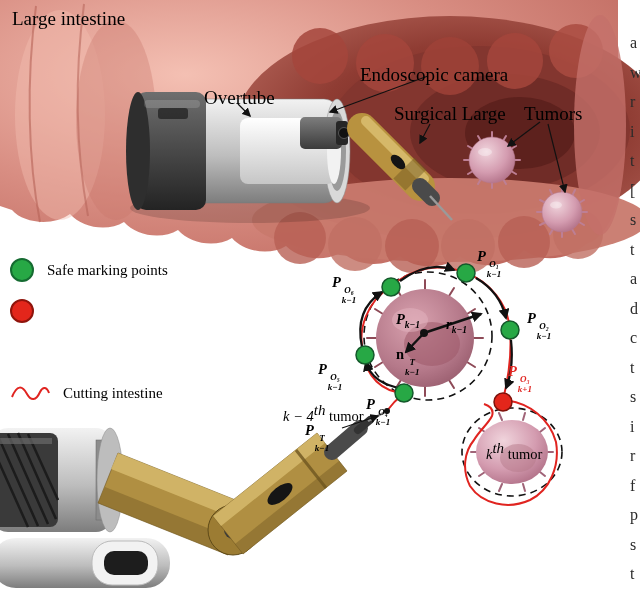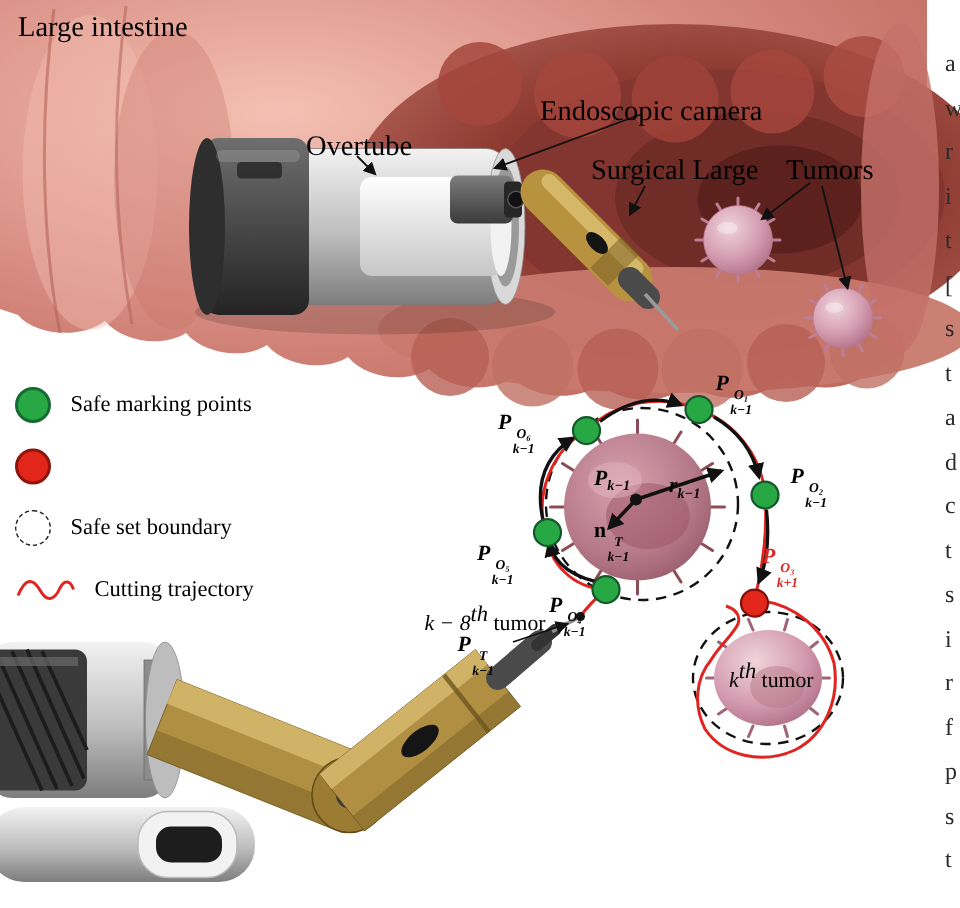--- a/index.html
+++ b/index.html
@@ -242,29 +242,25 @@
   <div class="lbl" style="left:394px;top:103px">Surgical Large</div>
   <div class="lbl" style="left:524px;top:103px">Tumors</div>
 
   <div class="legend-row" style="top:258px">
     <span class="dot-ico dot-green"></span>
     <span class="txt">Safe marking points</span>
   </div>
   <div class="legend-row" style="top:299px">
     <span class="dot-ico dot-red"></span>
   </div>
-  <div class="legend-row" style="top:340px">
-    <span class="dash-ico"></span>
-    <span class="txt">Safe set boundary</span>
-  </div>
   <div class="legend-row" style="top:381px">
     <svg width="40" height="24" viewBox="0 0 40 24">
       <path d="M2,16 C7,4 12,4 17,13 C21,20 26,20 30,11 C33,5 37,6 39,12" stroke="#e02420" stroke-width="2" fill="none"></path>
     </svg>
-    <span class="txt">Cutting trajectory</span>
+    <span class="txt">Cutting intestine</span>
   </div>
 
   <span class="math" style="left:332px;top:274px"><span class="b">P</span><span class="ss">
         <span>O₆</span>
         <span>k−1</span>
       </span></span>
   <span class="math" style="left:477px;top:248px"><span class="b">P</span><span class="ss">
         <span>O₁</span>
         <span>k−1</span>
       </span></span>
@@ -285,21 +281,21 @@
         <span>k−1</span>
       </span></span>
 
   <span class="math" style="left:396px;top:311px"><span>P</span><sub>k−1</sub></span>
   <span class="math" style="left:446px;top:316px"><span>r</span><sub>k−1</sub></span>
   <span class="math" style="left:396px;top:346px"><span class="vec">n</span><span class="ss">
         <span>T</span>
         <span>k−1</span>
       </span></span>
 
-  <span class="math plain" style="left:283px;top:402px"><span>k − 8</span><sup>th</sup><span class="rom"> tumor</span></span>
+  <span class="math plain" style="left:283px;top:402px"><span>k − 4</span><sup>th</sup><span class="rom"> tumor</span></span>
   <span class="math" style="left:305px;top:422px"><span class="b">P</span><span class="ss">
         <span>T</span>
         <span>k−1</span>
       </span></span>
   <span class="math plain" style="left:486px;top:440px"><span>k</span><sup>th</sup><span class="rom"> tumor</span></span>
 
   <div class="side-col">a
 w
 r
 i

